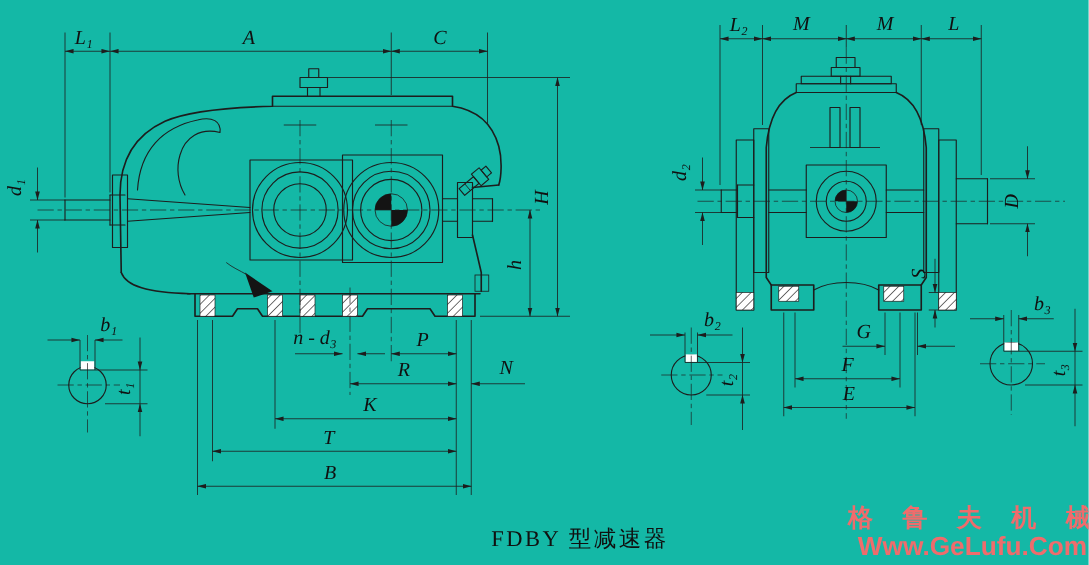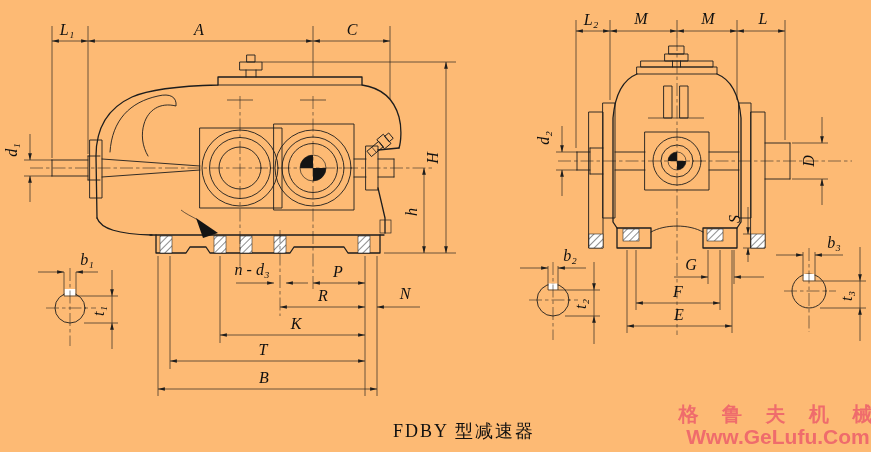--- a/index.html
+++ b/index.html
@@ -1,16 +1,16 @@
 <!DOCTYPE html>
 <html><head>
 <meta charset="utf-8">
 <style>
   html,body{margin:0;padding:0;background:#fff}
-  #stage{position:relative;width:871px;height:452px;background:#fdba74;overflow:hidden}
+  #stage{position:relative;width:871px;height:452px;background:#14b8a6;overflow:hidden}
   svg{position:absolute;left:0;top:0}
   .ol{stroke:#1d1d1d;stroke-width:1.3;fill:none;stroke-linecap:round;stroke-linejoin:round}
   .o2{stroke:#1d1d1d;stroke-width:.9;fill:none;stroke-linecap:round;stroke-linejoin:round}
   .tn{stroke:#1d1d1d;stroke-width:.65;fill:none}
   .cl{stroke:#1d1d1d;stroke-width:.55;fill:none;stroke-dasharray:13 3 3.5 3}
   .dl{stroke:#1d1d1d;stroke-width:.65;fill:none;marker-start:url(#ar);marker-end:url(#ar)}
   .de{stroke:#1d1d1d;stroke-width:.65;fill:none;marker-end:url(#ar)}
   .hb{fill:url(#hp);stroke:#1d1d1d;stroke-width:.55}
   .lb{font:italic 16px "Liberation Serif","DejaVu Serif",serif;fill:#101010;text-anchor:middle}
   .cap{font:18px "Liberation Serif","DejaVu Serif",serif;fill:#101010;text-anchor:middle;letter-spacing:2px}

